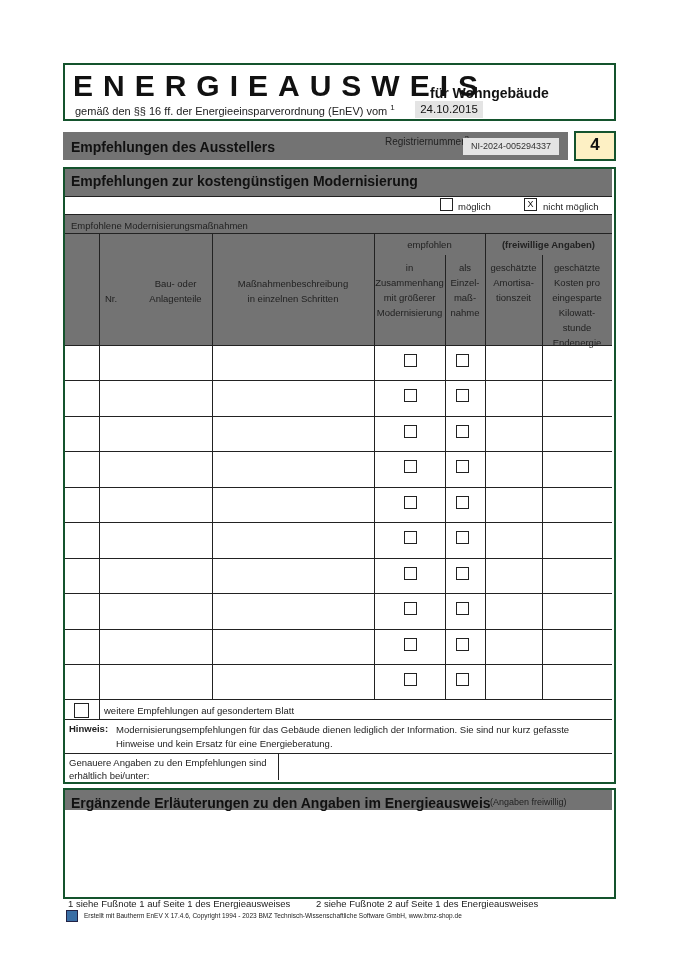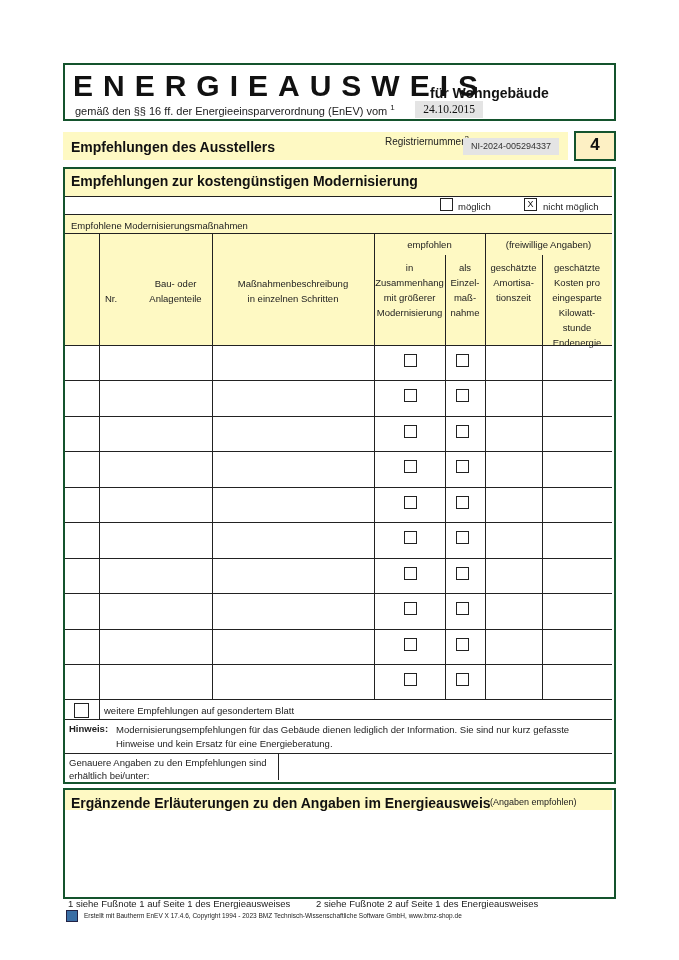--- a/index.html
+++ b/index.html
@@ -1,27 +1,27 @@
 <!DOCTYPE html>
 <html><head>
 <meta charset="utf-8">
 <style>
   * { box-sizing: border-box; margin: 0; padding: 0; }
   body { width: 679px; height: 960px; background: #fff; position: relative; font-family: "Liberation Sans", sans-serif; color: #111; overflow: hidden; }
   .abs { position: absolute; }
   .ybox { border: 2px solid #14532d; }
-  .cream { background: #fef9c3; }
+  .cream { background: #737373; }
   .grey { background: #e4e4e4; }
 
   #hdr { left: 63px; top: 63px; width: 553px; height: 58px; }
   #title { left: 8px; top: 4px; font-size: 30px; font-weight: bold; letter-spacing: 10px; }
   #subtitle { left: 365px; top: 20px; font-size: 14px; font-weight: bold; }
   #law { left: 10px; top: 38px; font-size: 11px; color: #222; }
   #law sup { font-size: 8px; }
-  #date { left: 350px; top: 36px; width: 68px; height: 17px; font-size: 11.5px; text-align: center; line-height: 17px; font-family: Liberation Serif, serif; }
+  #date { left: 350px; top: 36px; width: 68px; height: 17px; font-size: 11.5px; text-align: center; line-height: 17px; }
 
   #sec-bar { left: 63px; top: 132px; width: 505px; height: 28px; }
   #sec-title { left: 8px; top: 7px; font-size: 14px; font-weight: bold; }
   #reg-label { left: 322px; top: 2px; font-size: 10px; color: #222; }
   #reg-label sup { font-size: 8px; }
   #reg-val { left: 400px; top: 6px; width: 96px; height: 17px; font-size: 9px; text-align: center; line-height: 17px; color: #333; }
   #page-num { left: 574px; top: 131px; width: 42px; height: 30px; text-align: center; font-weight: bold; font-size: 17px; line-height: 24px; background: #fdf0c4; }
 
   #main { left: 63px; top: 167px; width: 553px; height: 617px; background: #fff; }
   #main-title { left: 0; top: 0; width: 547px; height: 27px; padding: 4px 6px; font-size: 14px; font-weight: bold; }
@@ -72,21 +72,21 @@
   <div class="rowline" style="top:64px;"></div>
 
   <div class="vline" style="left:34px;top:64px;height:466px;"></div>
   <div class="vline" style="left:147px;top:64px;height:466px;"></div>
   <div class="vline" style="left:309px;top:64px;height:466px;"></div>
   <div class="vline" style="left:380px;top:86px;height:444px;"></div>
   <div class="vline" style="left:420px;top:64px;height:466px;"></div>
   <div class="vline" style="left:477px;top:86px;height:444px;"></div>
 
   <div class="txt ctr" style="left:309px;top:68px;width:111px;">empfohlen</div>
-  <div class="txt ctr" style="left:420px;top:68px;width:127px;">(freiwillige Angaben)</div>
+  <div class="txt ctr" style="left:420px;top:68px;width:127px;font-weight:bold;">(freiwillige Angaben)</div>
   <div class="txt ctr" style="left:0;top:122px;width:34px;white-space:pre;margin-left:29px;">Nr.</div>
   <div class="txt ctr" style="left:34px;top:107px;width:113px;white-space:pre;padding-left:40px;">Bau- oder
 Anlagenteile</div>
   <div class="txt ctr" style="left:147px;top:107px;width:162px;white-space:pre;">Maßnahmenbeschreibung
 in einzelnen Schritten</div>
   <div class="txt ctr" style="left:309px;top:91px;width:71px;white-space:pre;">in
 Zusammenhang
 mit größerer
 Modernisierung</div>
   <div class="txt ctr" style="left:380px;top:91px;width:40px;white-space:pre;">als
@@ -165,21 +165,21 @@
   <div class="rowline" style="top:584px;"></div>
 
   <div class="txt" style="left:4px;top:587px;width:205px;line-height:13px;">Genauere Angaben zu den Empfehlungen sind erhältlich bei/unter:</div>
   <div class="vline" style="left:213px;top:584px;height:27px;"></div>
   <div class="abs" style="left:214px;top:585px;width:333px;height:26px;"></div>
 </div>
 
 <div id="sec2" class="abs ybox">
   <div id="sec2-head" class="abs cream">
     <div id="sec2-title" class="abs">Ergänzende Erläuterungen zu den Angaben im Energieausweis</div>
-    <div id="sec2-note" class="abs">(Angaben empfohlen)</div>
+    <div id="sec2-note" class="abs">(Angaben freiwillig)</div>
   </div>
   <div class="abs" style="left:0;top:28px;width:547px;height:77px;"></div>
 </div>
 
 <div id="fn1" class="abs">1 siehe Fußnote 1 auf Seite 1 des Energieausweises</div>
 <div id="fn2" class="abs">2 siehe Fußnote 2 auf Seite 1 des Energieausweises</div>
 <div id="logo" class="abs"></div>
 <div id="credit" class="abs">Erstellt mit Bautherm EnEV X 17.4.6, Copyright 1994 - 2023 BMZ Technisch-Wissenschaftliche Software GmbH, www.bmz-shop.de</div>
 
 </body></html>

